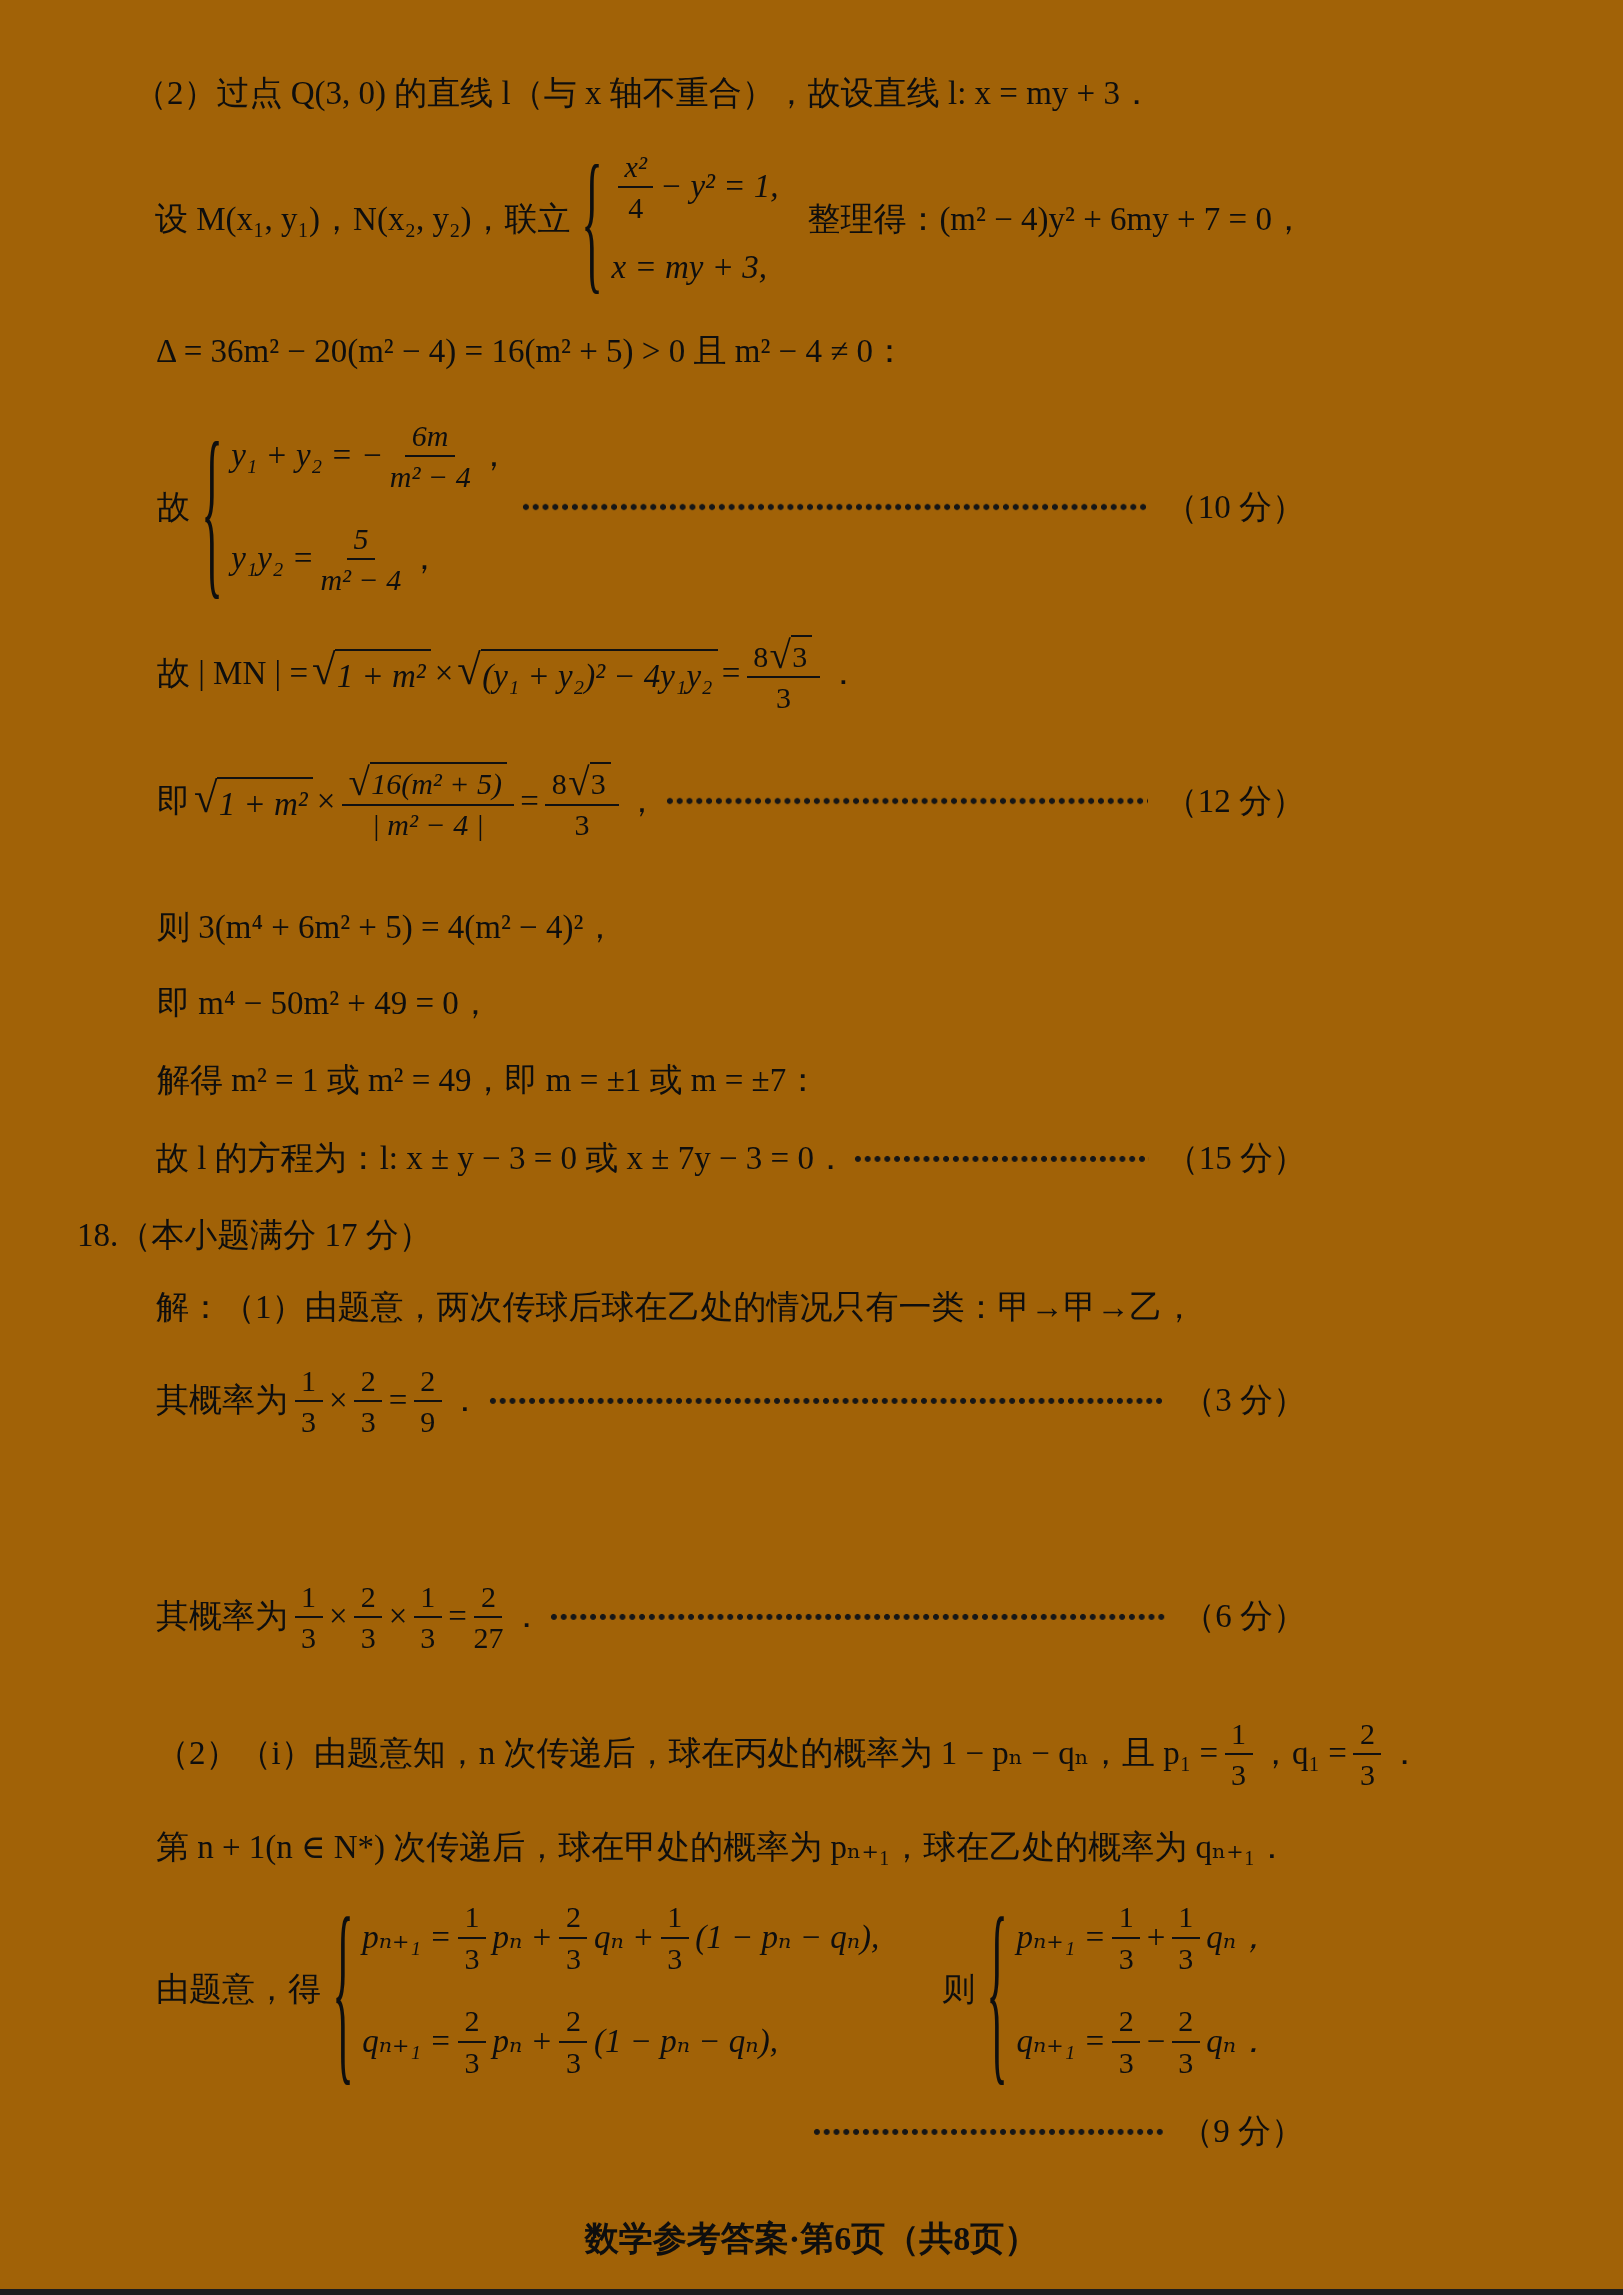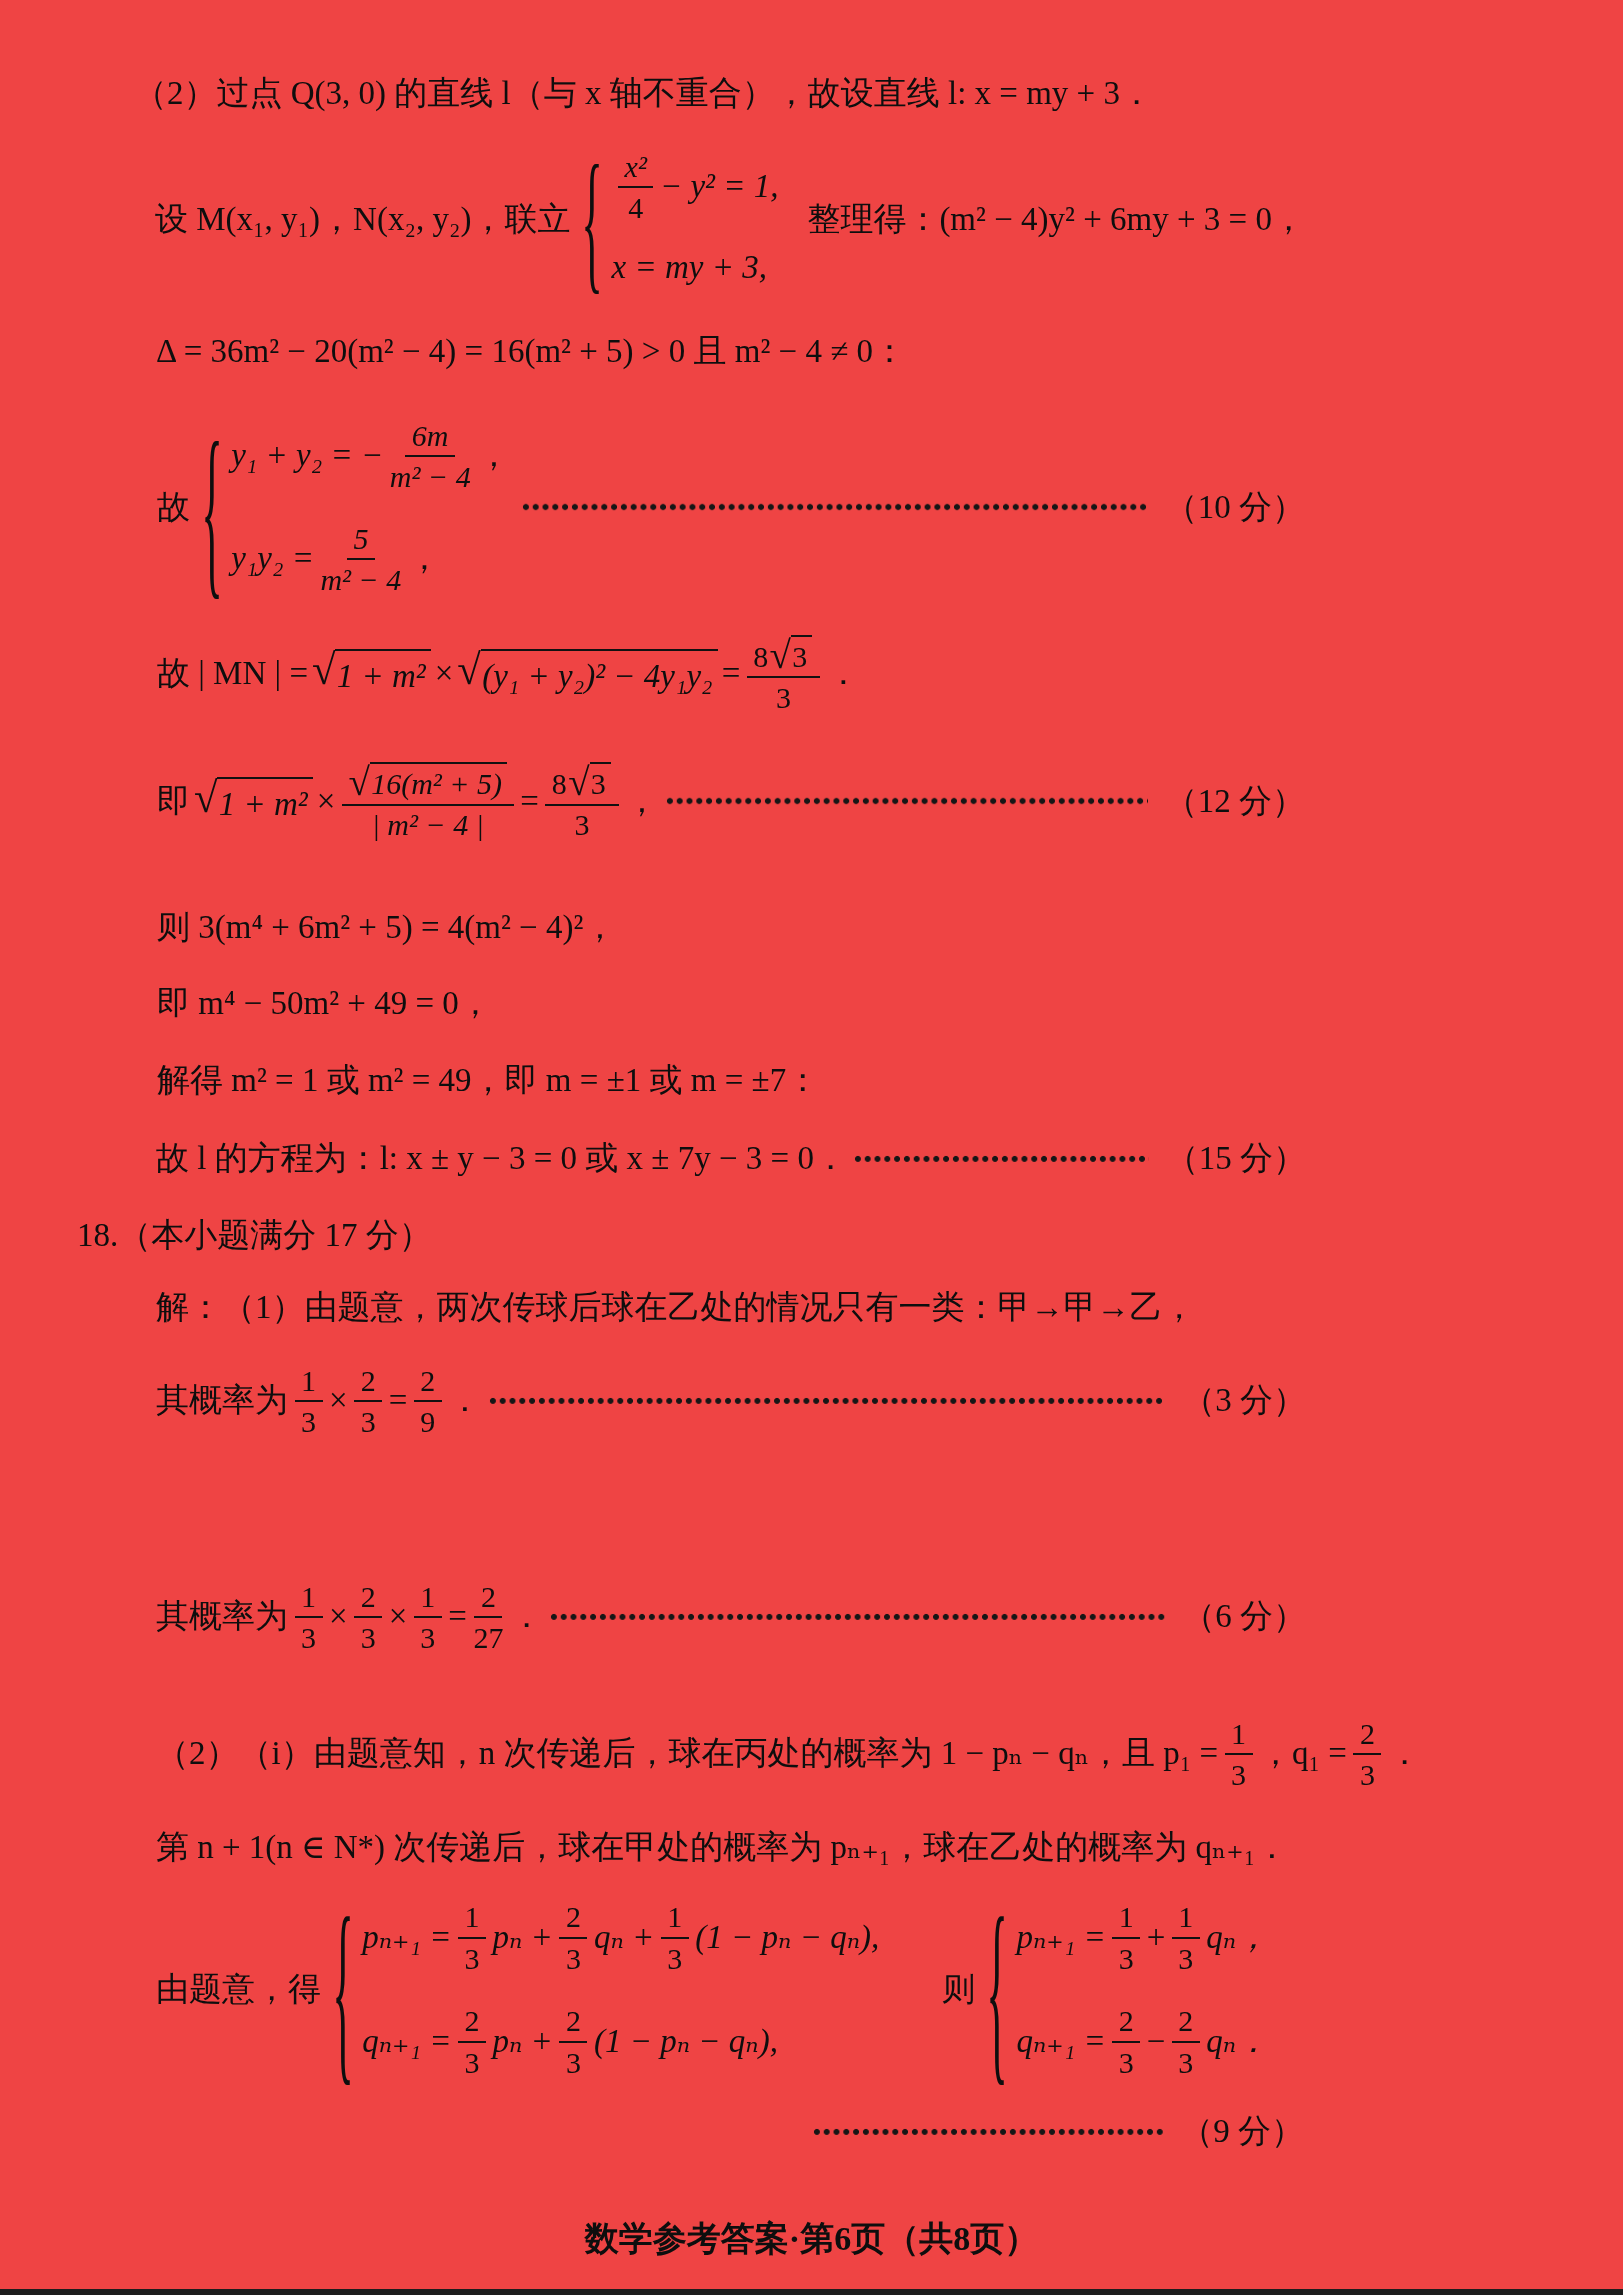--- a/index.html
+++ b/index.html
@@ -1,18 +1,18 @@
 <!DOCTYPE html>
 <html style="font-size:10.5px"><head>
 <meta charset="utf-8">
 <style>
   html,body { margin:0; padding:0; background:#e8e8e8; }
   .page {
     position:relative; width:1623px; height:2295px; margin:0 auto;
-    background:#ef4444; color:#0e0e0e; overflow:hidden;
+    background:#a16207; color:#0e0e0e; overflow:hidden;
     font-family:"Liberation Serif","DejaVu Serif",serif;
     font-size:33px; line-height:1.3;
   }
   .line { position:absolute; display:flex; align-items:center; white-space:nowrap; }
   .t { display:inline-block; }
   .math { font-style:italic; }
   .gap-l { margin-left:25px; }
   .score { margin-left:10.5px; flex:0 0 auto; }
   .leader {
     flex:1 1 auto; min-width:46px; height:11.8px; align-self:center; margin:0 6.5px;
@@ -52,21 +52,21 @@
         <span class="eqrow">
           <span class="frac">
             <span class="num math">x²</span>
             <span class="den">4</span>
           </span>
           <span class="t math">− y² = 1,</span>
         </span>
         <span class="eqrow math">x = my + 3,</span>
       </span>
     </span>
-    <span class="t gap-l">整理得：(m² − 4)y² + 6my + 3 = 0，</span>
+    <span class="t gap-l">整理得：(m² − 4)y² + 6my + 7 = 0，</span>
   </div>
 
   <div class="line" style="left:156px; top:330px;">
     <span class="t">Δ = 36m² − 20(m² − 4) = 16(m² + 5) &gt; 0 且 m² − 4 ≠ 0：</span>
   </div>
 
   <div class="line" style="left:157px; top:410px; height:194px; width:1148px;">
     <span class="t">故</span>
     <span class="cases">
       <span class="brace" style="transform:scale(0.6,2.55);">{</span>

